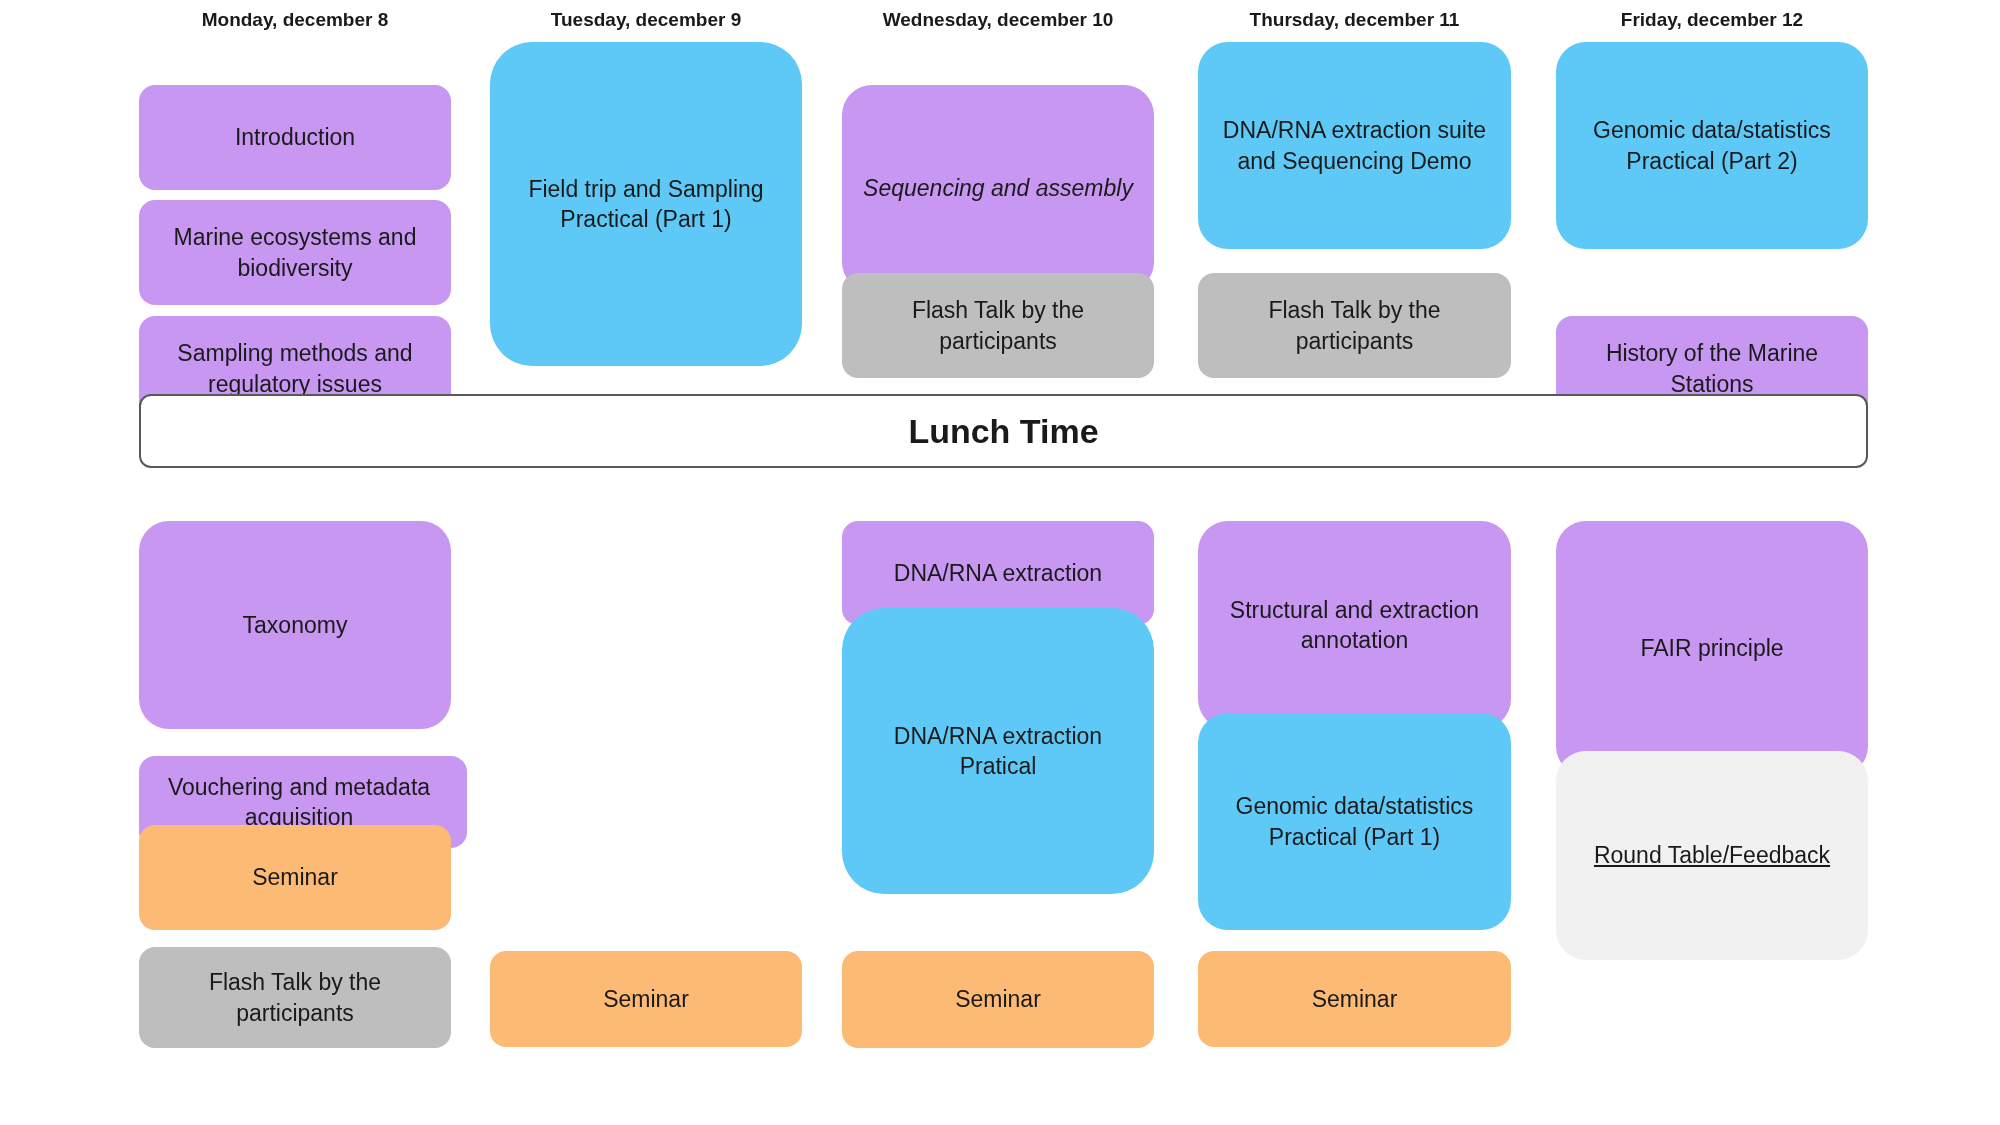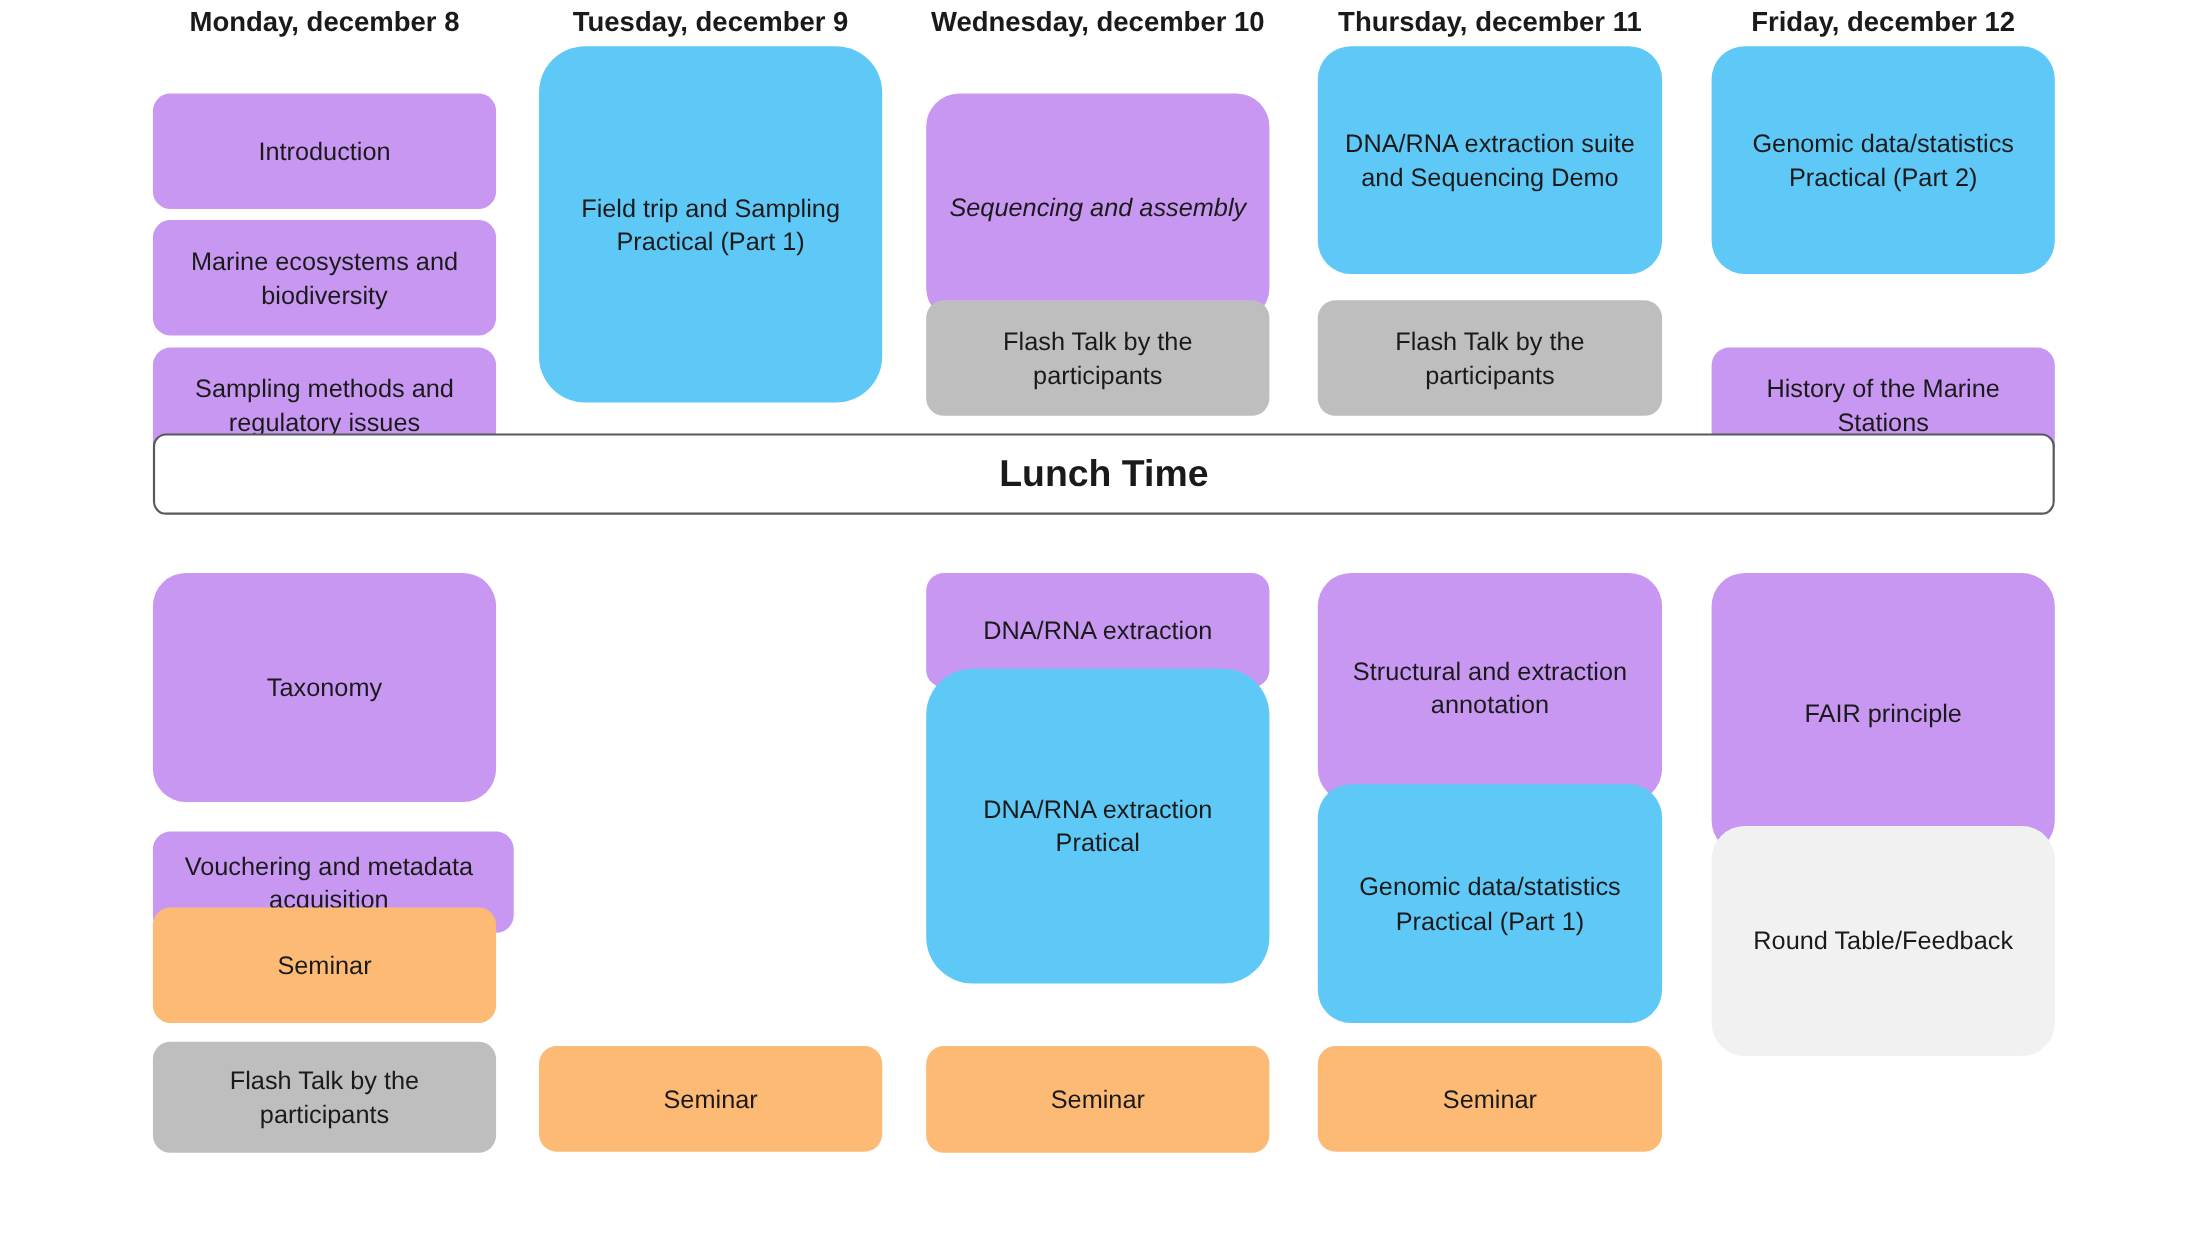--- a/index.html
+++ b/index.html
@@ -13,21 +13,21 @@
     position: relative;
     width: 2000px;
     height: 1125px;
     background: #ffffff;
     overflow: hidden;
   }
   .day-header {
     position: absolute;
     top: 2px;
     height: 36px;
-    font-size: 25px;
+    font-size: 19px;
     font-weight: 600;
     text-align: center;
     line-height: 36px;
     white-space: nowrap;
   }
   .block {
     position: absolute;
     display: flex;
     align-items: center;
     justify-content: center;
@@ -101,15 +101,15 @@
 
   <div class="block c-purple r-sm" style="left:842px;top:478px;width:312px;height:104px;">DNA/RNA extraction</div>
   <div class="block c-blue r-lg" style="left:842px;top:608px;width:312px;height:286px;">DNA/RNA extraction Pratical</div>
   <div class="block c-orange r-sm" style="left:842px;top:951px;width:312px;height:97px;">Seminar</div>
 
   <div class="block c-purple r-md" style="left:1198px;top:478px;width:313px;height:208px;">Structural and extraction annotation</div>
   <div class="block c-blue r-md" style="left:1198px;top:713px;width:313px;height:217px;">Genomic data/statistics Practical (Part 1)</div>
   <div class="block c-orange r-sm" style="left:1198px;top:951px;width:313px;height:96px;">Seminar</div>
 
   <div class="block c-purple r-md" style="left:1556px;top:478px;width:312px;height:255px;">FAIR principle</div>
-  <div class="block c-feedback r-md" style="left:1556px;top:751px;width:312px;height:209px;">Round Table/Feedback</div>
+  <div class="block c-feedback r-md" style="left:1556px;top:751px;width:312px;height:209px;text-decoration:underline;">Round Table/Feedback</div>
 
 </div>
 
 </body></html>

